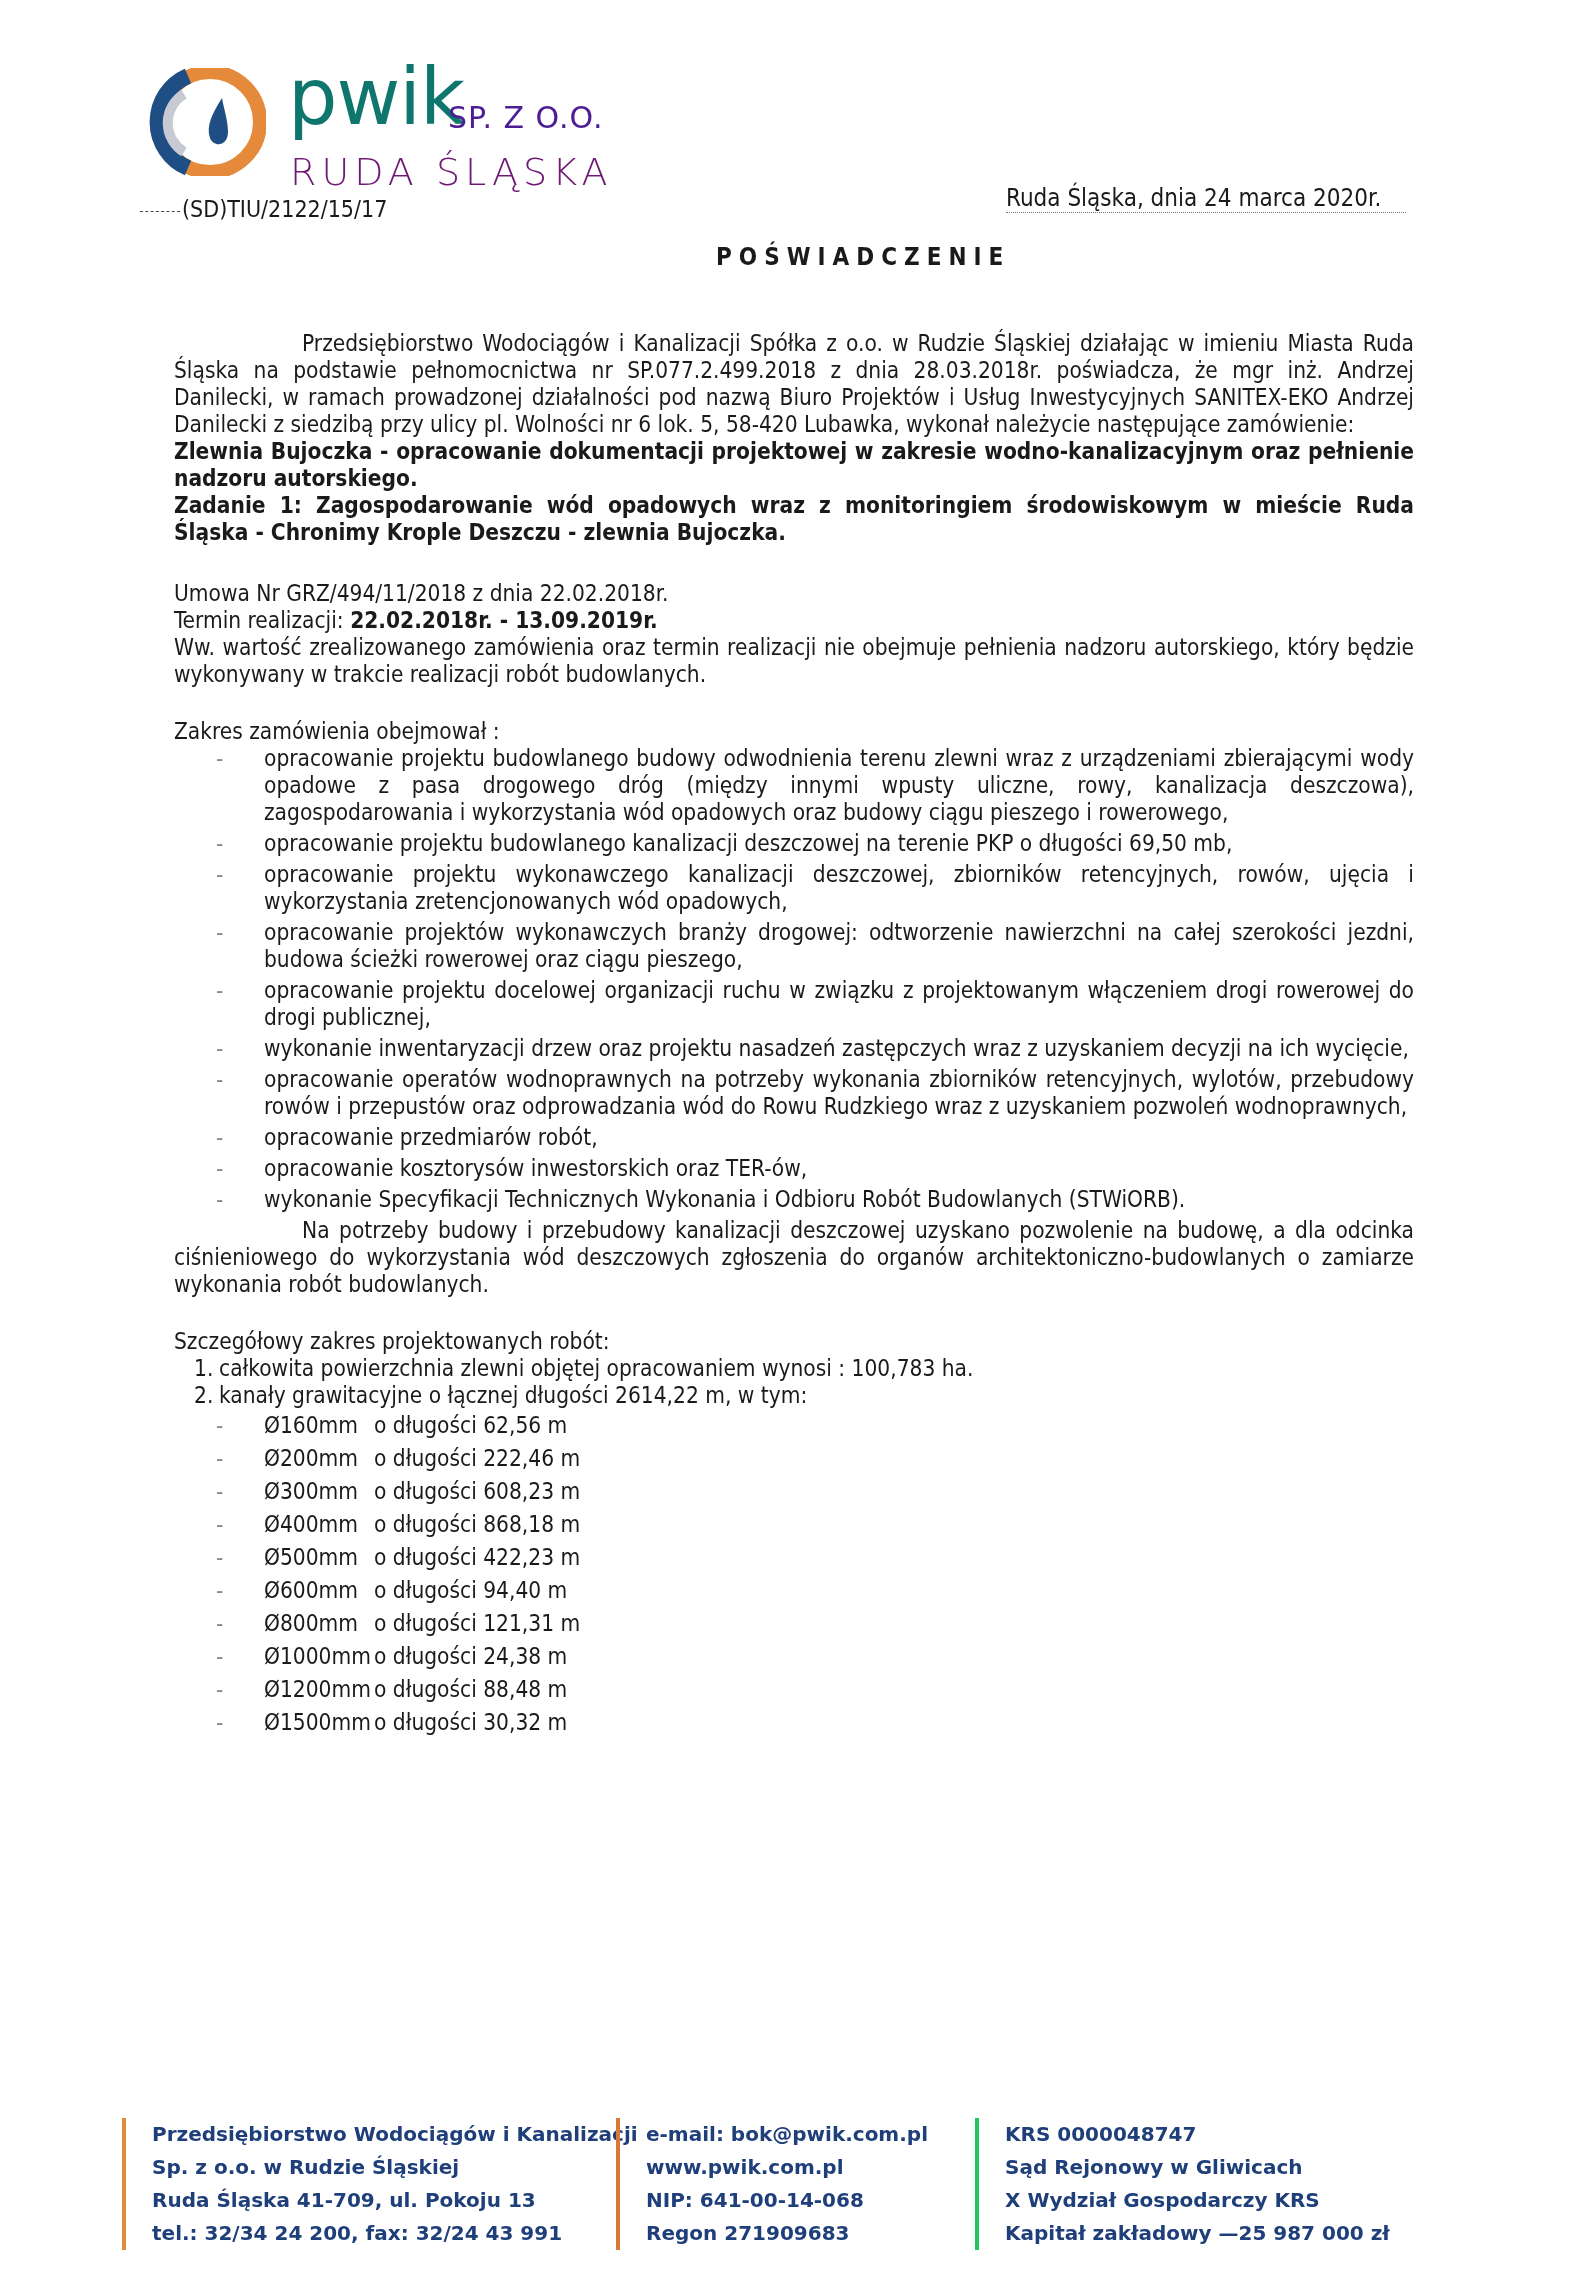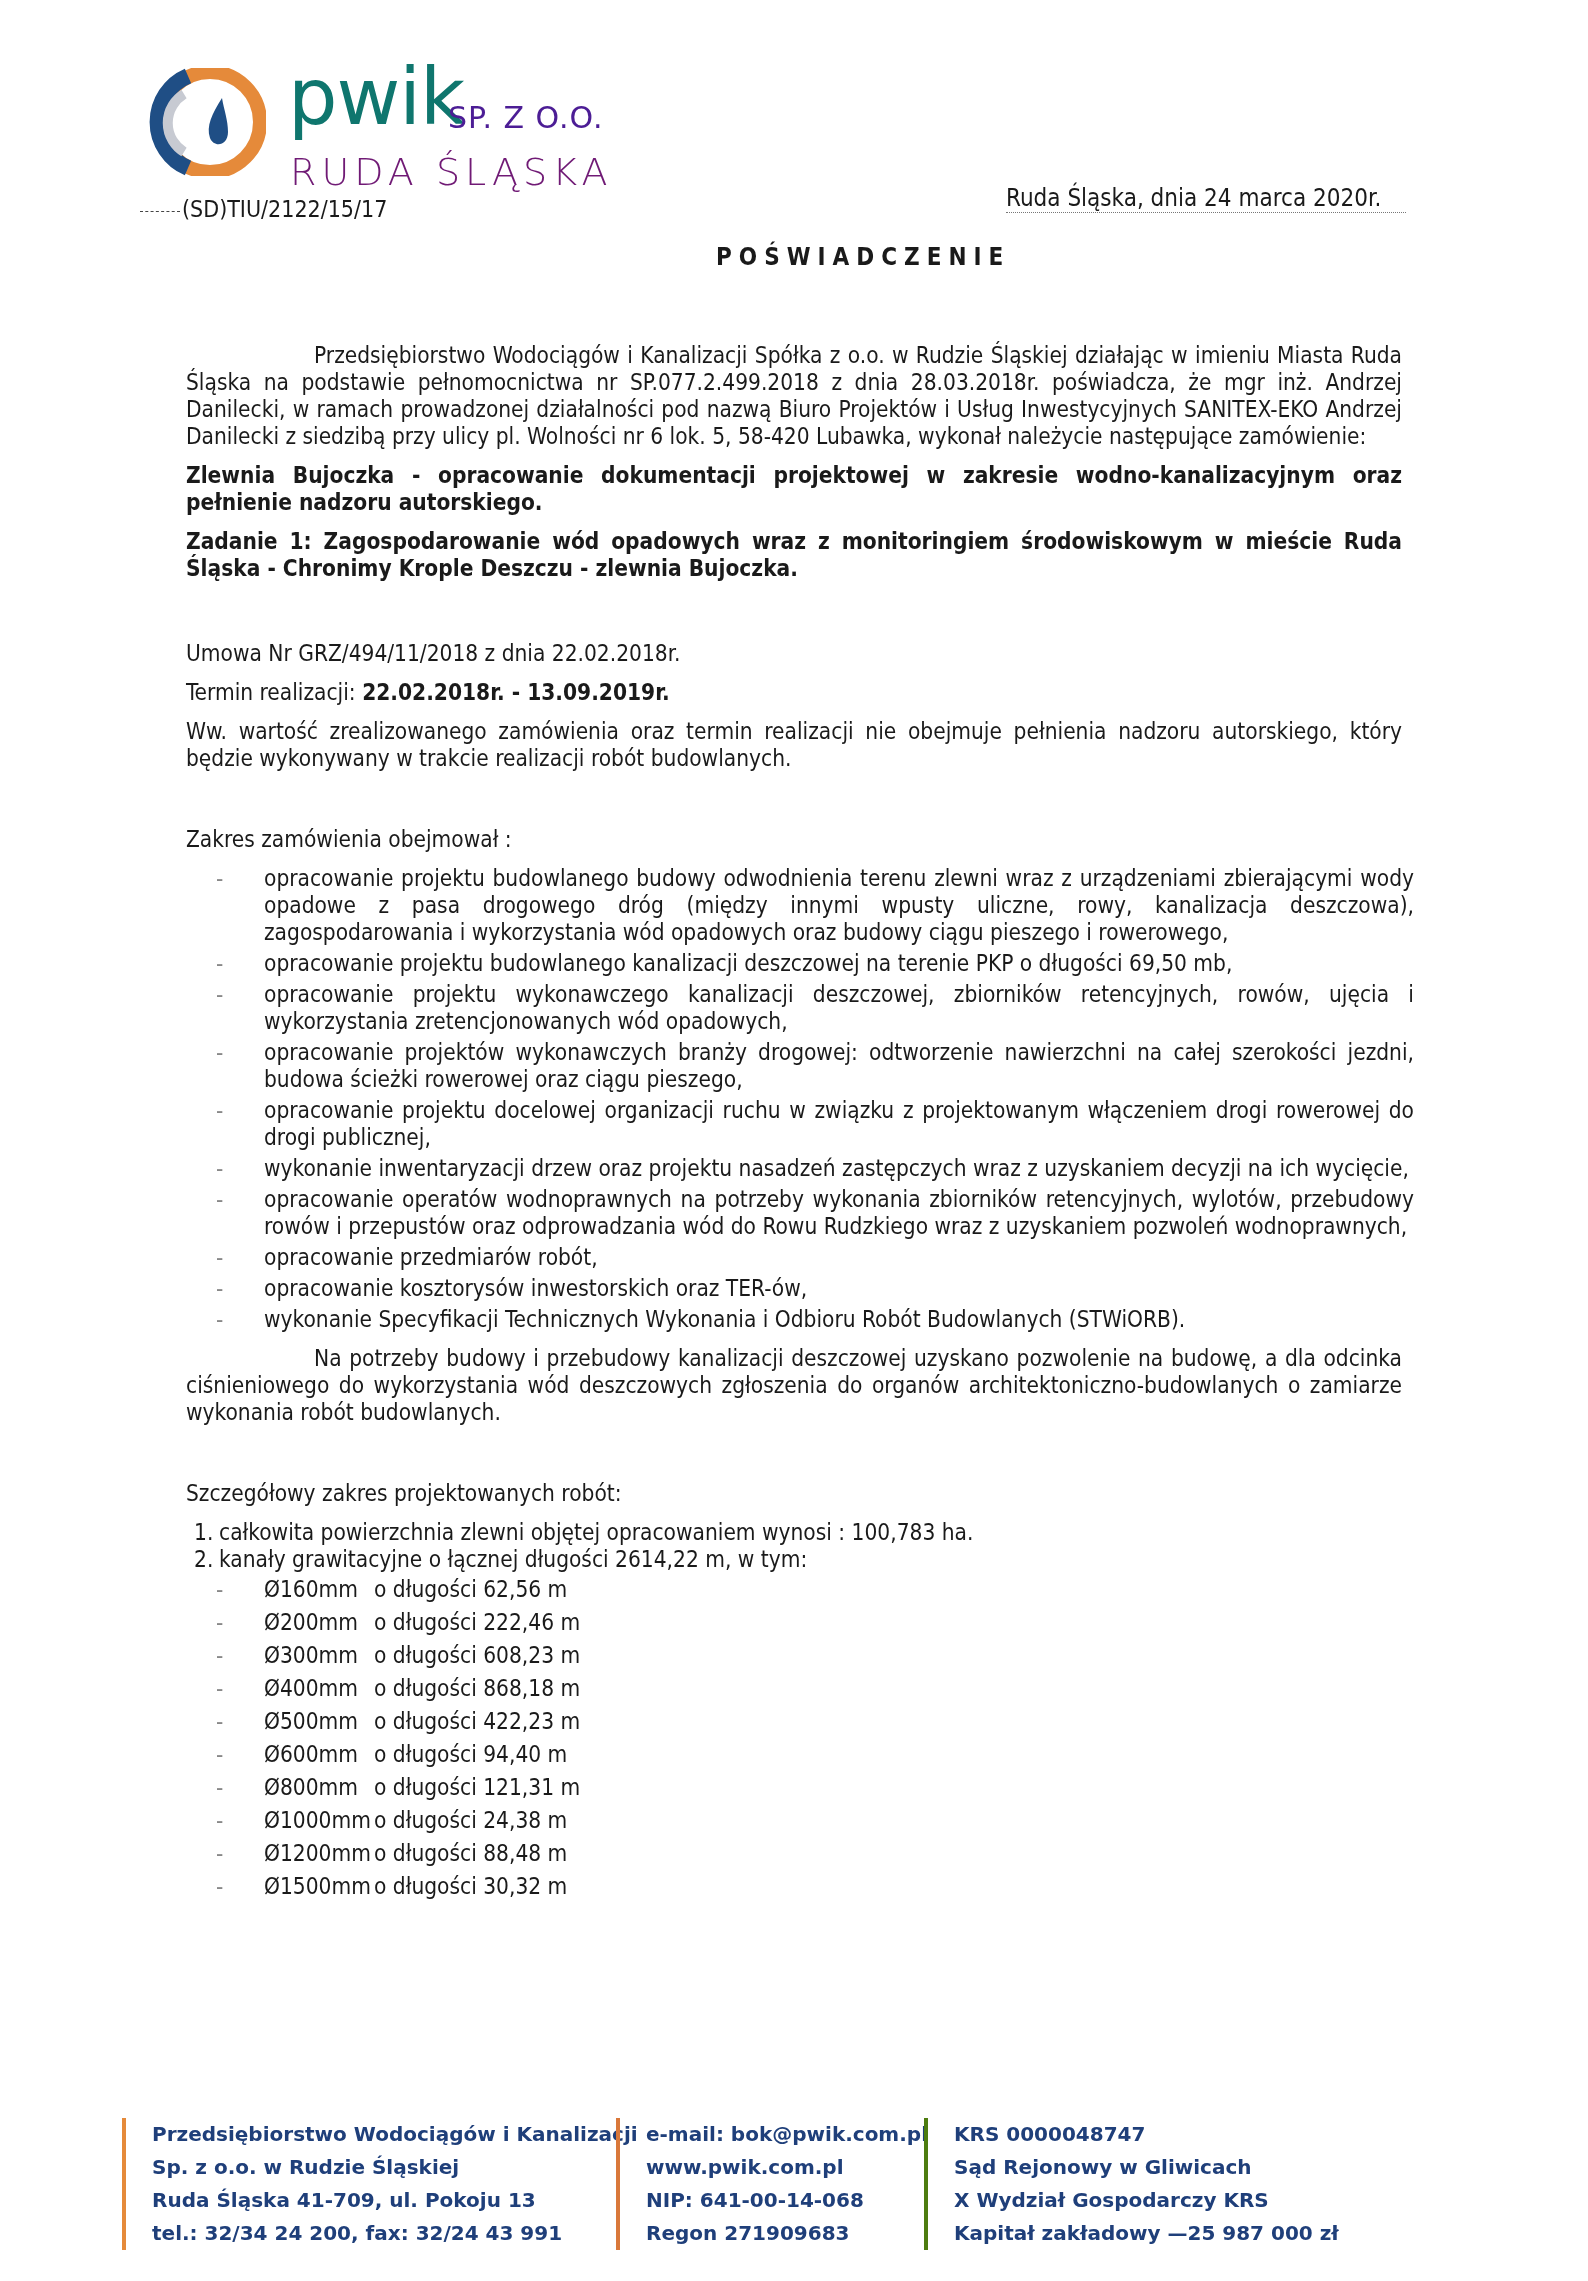--- a/index.html
+++ b/index.html
@@ -12,40 +12,40 @@
                color: #0f766e; letter-spacing: -1px; line-height: 1; }
   .logo-suffix { left: 448px; top: 100px; font-family: "DejaVu Sans", sans-serif; font-size: 30px;
                  color: #4c1d95; letter-spacing: 1px; }
   .logo-city { left: 290px; top: 150px; font-family: "DejaVu Sans", sans-serif; font-size: 38px;
                color: #701a75; letter-spacing: 5px; font-weight: 300; }
   .ref-dash { left: 140px; top: 211px; width: 40px; border-top: 1px dashed #444; }
   .date { left: 1006px; top: 184px; font-size: 24px; border-bottom: 1px dotted #777; padding-right: 25px; text-align: center; }
   .title { left: 716px; top: 243px; font-size: 24px; font-weight: bold; letter-spacing: 7px; }
 
   .body-text { left: 174px; width: 1240px; font-size: 22.5px; line-height: 27px; }
-  .p { margin: 12px; text-align: justify; }
+  .p { margin: 0; text-align: justify; }
   .indent { text-indent: 128px; }
   .bold { font-weight: bold; }
 
   ul.dash { list-style: none; margin: 0; padding: 0; }
   ul.dash li { position: relative; padding-left: 90px; text-align: justify; margin-bottom: 4px; }
   ul.dash li .bullet { position: absolute; left: 42px; top: 0; color: #888; }
 
   ol.num { margin: 0; padding: 0 0 0 20px; list-style: none; }
   ol.num li { position: relative; padding-left: 25px; }
   .pipes { margin: 0; padding: 0; list-style: none; }
   .pipes li { position: relative; padding-left: 90px; height: 33px; line-height: 33px; }
   .pipes li .bullet { position: absolute; left: 42px; color: #888; }
   .pipes li .dia { display: inline-block; width: 110px; }
 
   .footer { top: 2118px; font-family: "DejaVu Sans", sans-serif; font-weight: bold; color: #1f3f7a;
             font-size: 20px; line-height: 33px; padding-left: 26px; }
   .f1 { left: 122px; border-left: 4px solid #e58a3a; }
   .f2 { left: 616px; border-left: 4px solid #d9783a; }
-  .f3 { left: 924px; border-left: 4px solid #4d7c0f; }
+  .f3 { left: 975px; border-left: 4px solid #22c55e; }
 </style>
 </head>
 <body>
 
 <div class="abs logo-mark">
   <svg width="118" height="108" viewBox="0 0 118 108">
     <ellipse cx="62" cy="54" rx="50" ry="50" fill="none" stroke="#e58a3a" stroke-width="14"></ellipse>
     <path d="M40 8 A50 50 0 0 0 40 100" fill="none" stroke="#1f4e85" stroke-width="16"></path>
     <path d="M36 26 A34 34 0 0 0 36 84" fill="none" stroke="#c7cad2" stroke-width="10"></path>
     <path d="M74 30 C64 46 58 58 62 70 C66 80 80 78 80 64 C80 52 76 42 74 30 Z" fill="#1f4e85"></path>

